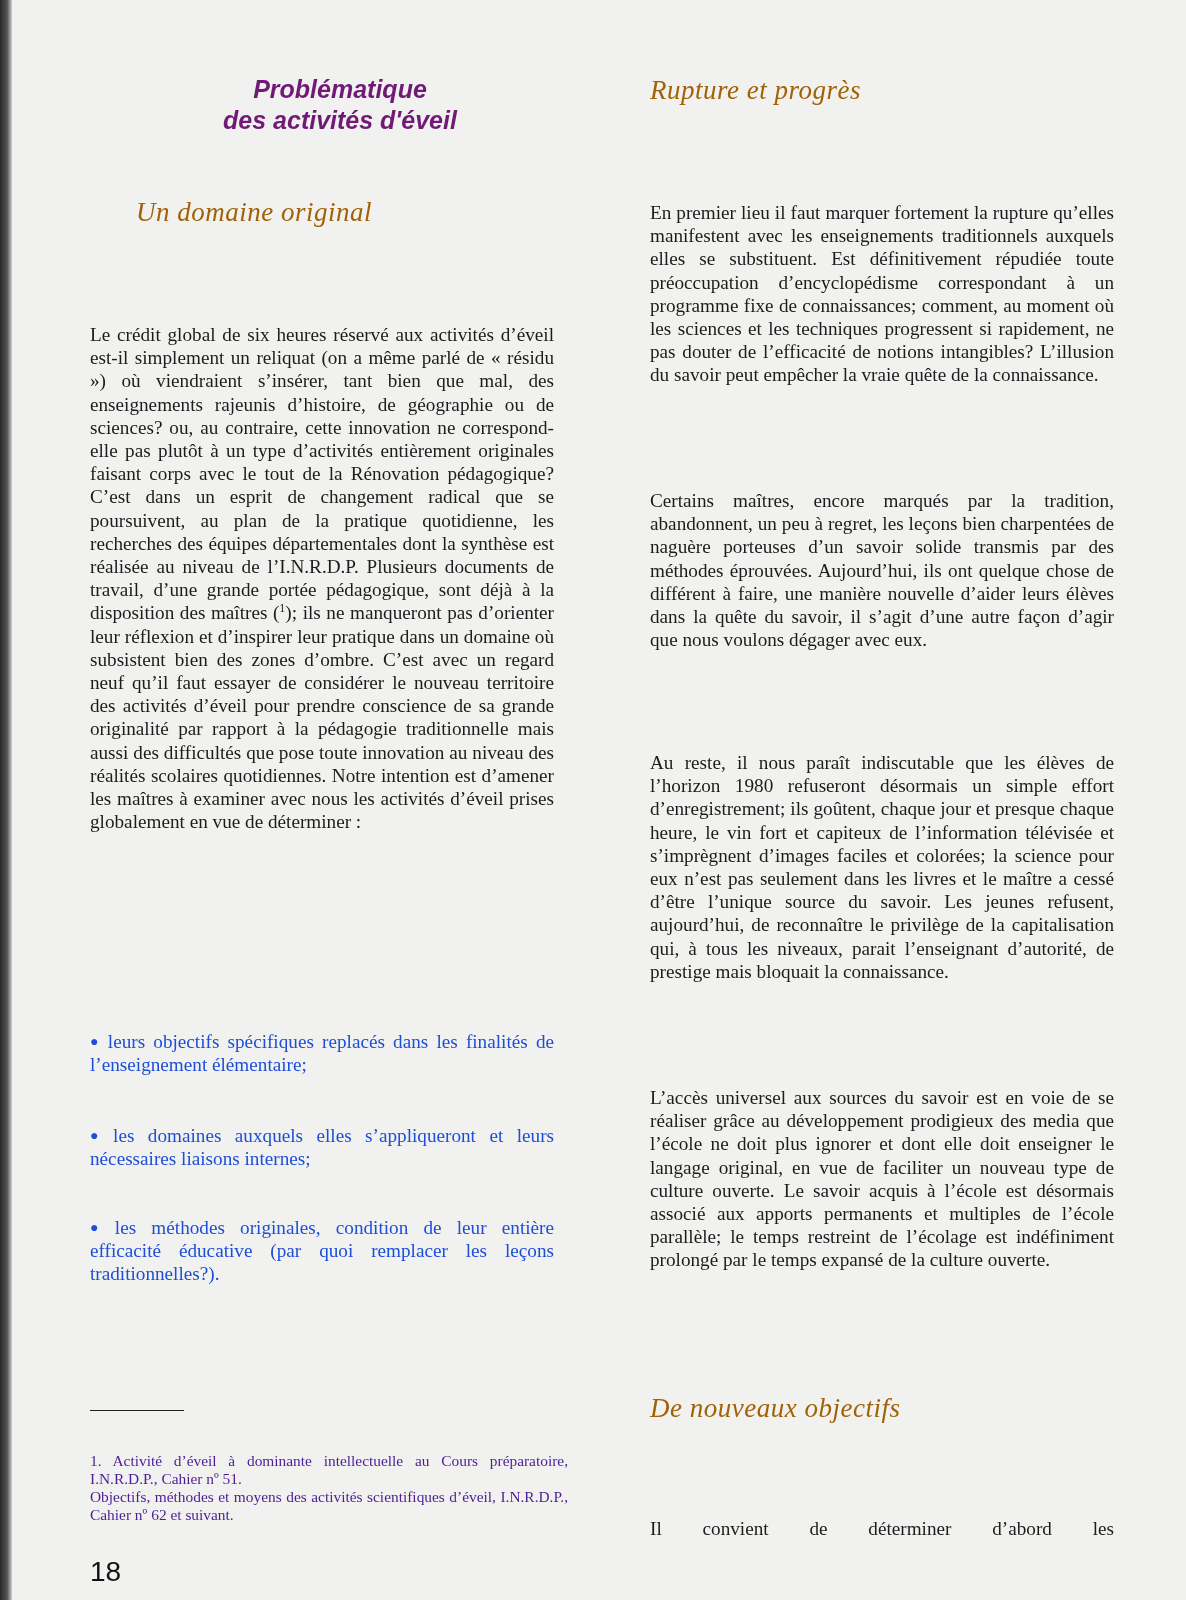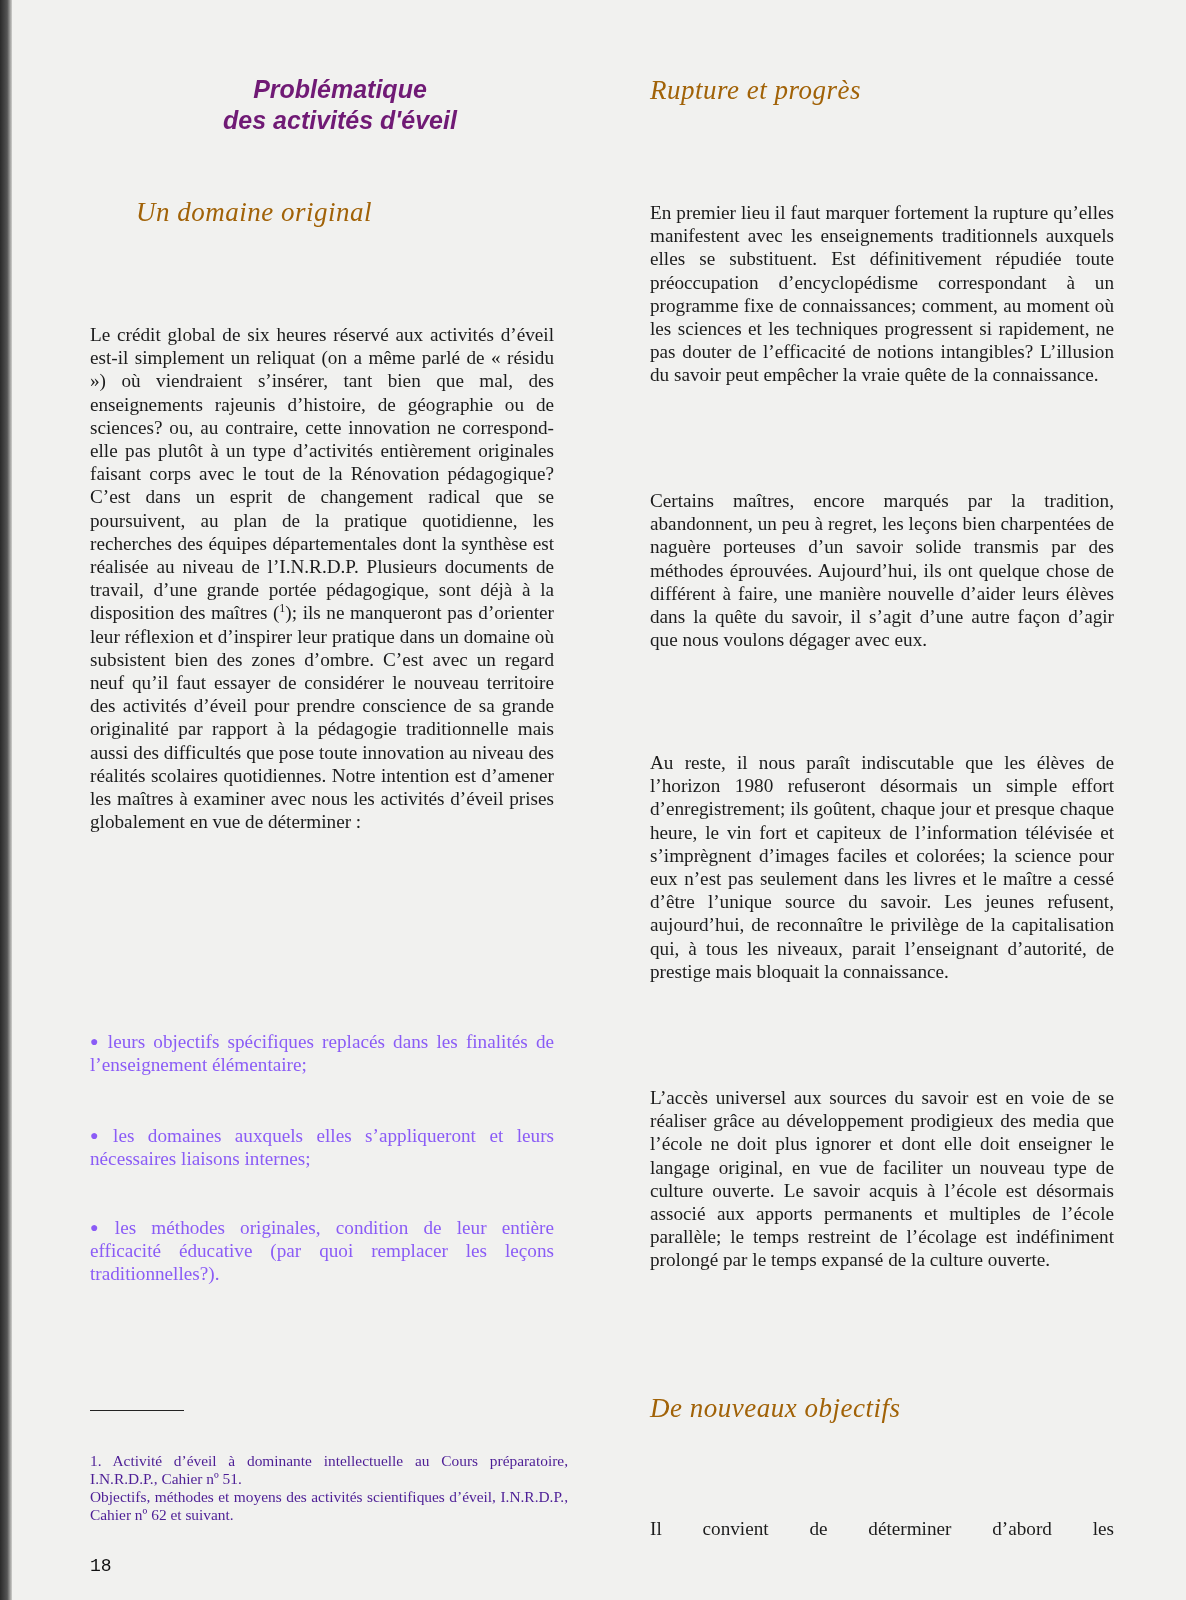--- a/index.html
+++ b/index.html
@@ -34,36 +34,36 @@
       text-align: justify; text-align-last: left;
       hyphens: manual;
       color: #1c1c1c;
       margin-top: 37px;
     }
     .body-text sup { font-size: 12px; line-height: 0; }
     .bullet-item {
       position: absolute;
       font-family: "Liberation Serif", "DejaVu Serif", serif;
       font-size: 19.2px; line-height: 23.2px;
-      text-align: justify; text-align-last: left; color: #8b5cf6;
+      text-align: justify; text-align-last: left; color: #1d4ed8;
     }
     .bullet-dot { font-size: 14px; vertical-align: 2px; margin-right: 6px; }
     .footnote-rule {
       position: absolute; left: 90px; top: 1410px; width: 94px; height: 0;
       border-top: 1.5px solid #222;
     }
     .footnote {
       position: absolute; left: 90px; top: 1452px; width: 478px;
       font-family: "Liberation Serif", "DejaVu Serif", serif;
       font-size: 15.4px; line-height: 18px; text-align: justify; color: #4c1d95;
     }
     .page-number {
       position: absolute; left: 90px; top: 1556px;
-      font-family: Liberation Mono, monospace;
-      font-size: 18px; color: #111; text-align: right;
+      font-family: Liberation Sans, sans-serif;
+      font-size: 28px; color: #111; text-align: right;
     }
   </style>
 </head>
 <body>
 
 <div class="binding-edge"></div>
 
 <div class="main-title">
   <div>Problématique</div>
   <div>des activités d'éveil</div>

